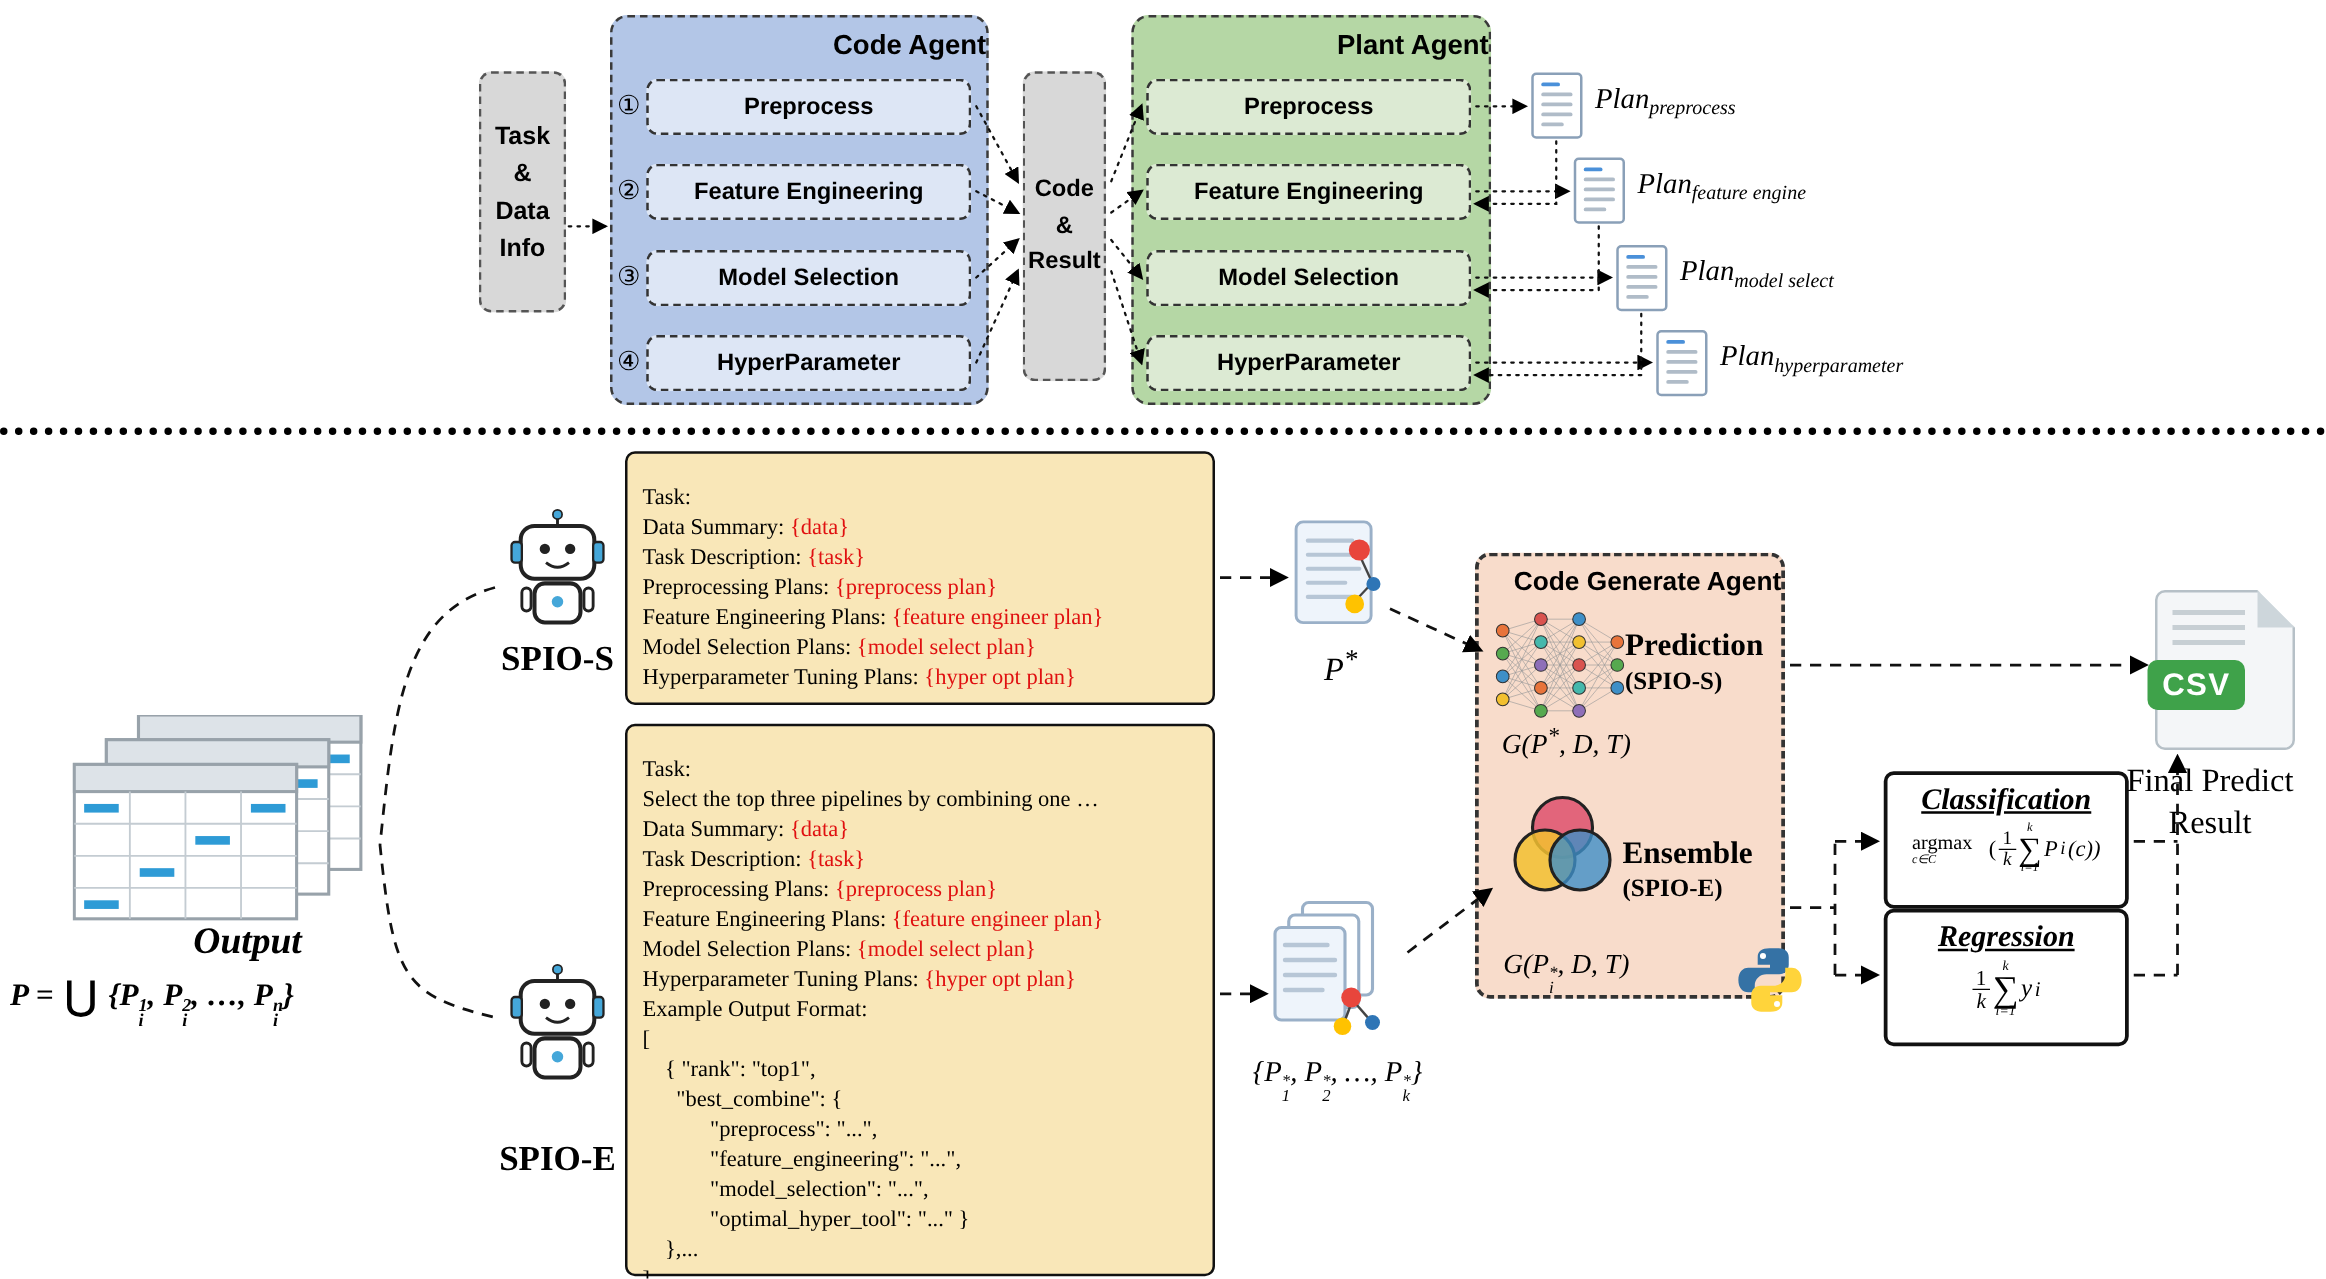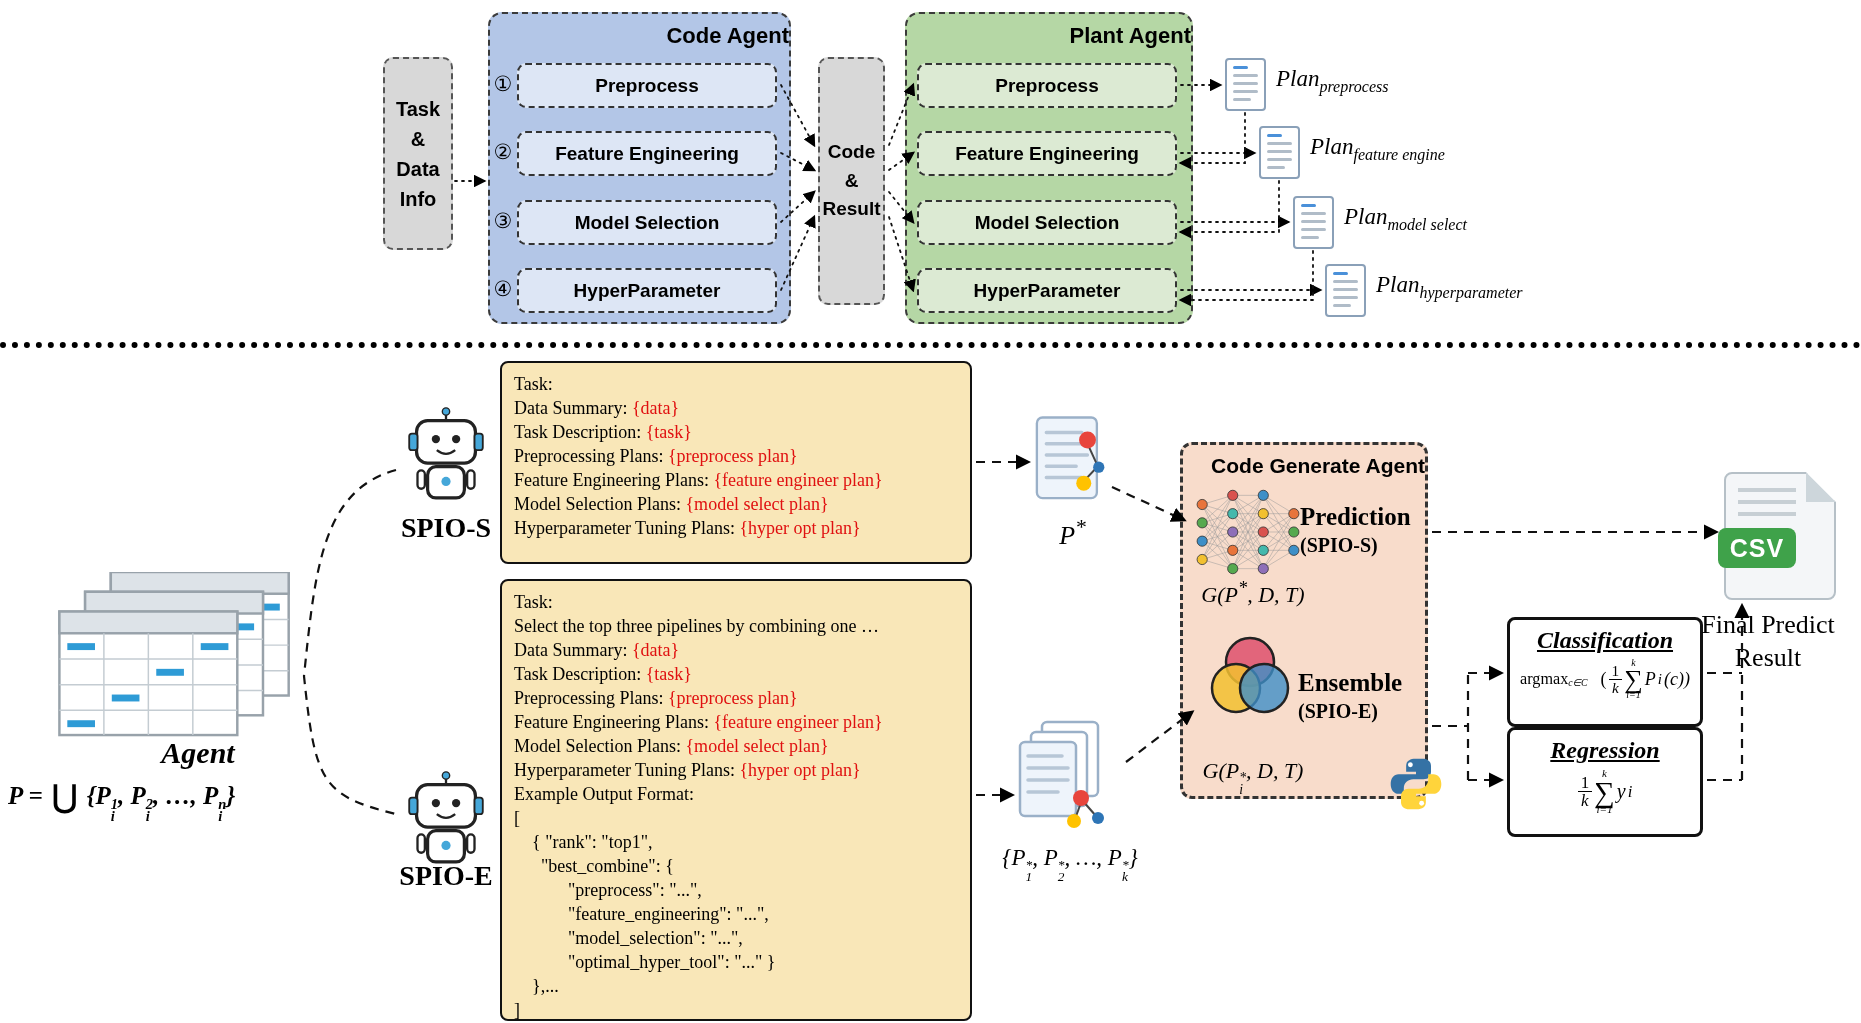--- a/index.html
+++ b/index.html
@@ -15,42 +15,42 @@
 .step.blue{background:#dde6f5}
 .step.green{background:#dcead3}
 .stepnum{position:absolute;font-size:21px;width:26px;text-align:center}
 .plan-doc{position:absolute;width:41px;height:53px;background:#fff;border:2px solid #8aa0b8;border-radius:4px;padding:6px;display:flex;flex-direction:column;gap:5px}
 .plan-doc i{display:block;height:3px;background:#b0bcc8;border-radius:2px}
 .plan-doc i.b{background:#4a90d9;width:60%}
 .plan-doc i.s{width:70%}
 .plan-label{position:absolute;font-family:"Liberation Serif",serif;font-style:italic;font-size:23px;white-space:nowrap}
 .plan-label sub{font-size:16px}
 .divider{position:absolute;left:0;top:342px;width:1861px;border-top:6px dotted #000}
-.prompt{position:absolute;background:#f9e7b8;border:2px solid #111;border-radius:8px;padding:9px 12px;font-family:"Liberation Serif",serif;font-size:18px;line-height:24px}
+.prompt{position:absolute;background:#f9e7b8;border:2px solid #111;border-radius:8px;padding:22px 12px;font-family:"Liberation Serif",serif;font-size:18px;line-height:24px}
 .pline{white-space:pre-wrap}
 .pline .red{color:#e01010}
 .math{position:absolute;font-family:"Liberation Serif",serif;font-weight:bold;font-style:italic;font-size:25px;white-space:nowrap}
 .union{font-style:normal;font-size:31px;vertical-align:-3px;padding:0 3px}
 .ss{display:inline-flex;flex-direction:column;align-items:flex-start;line-height:.85;font-size:.58em;vertical-align:-.32em}
 .plans-title{position:absolute;text-align:center;font-family:"Liberation Serif",serif;font-weight:bold;font-style:italic;font-size:30px}
 .robot-label{position:absolute;text-align:center;font-family:"Liberation Serif",serif;font-weight:bold;font-size:28px}
 .icon-label{position:absolute;text-align:center;font-family:"Liberation Serif",serif;font-style:italic;font-size:24px;white-space:nowrap}
 #gen-agent{position:absolute;background:#f8dccb;border:3px dashed #333;border-radius:12px}
 .pred-label{position:absolute;text-align:left;font-family:"Liberation Serif",serif;font-weight:bold;font-size:25px;line-height:29px}
 .pred-label .sub2{font-size:20px}
 .gfun{position:absolute;text-align:center;font-family:"Liberation Serif",serif;font-style:italic;font-size:22px;white-space:nowrap}
 .mbox{position:absolute;width:196px;height:110px;background:#fff;border:3px solid #111;border-radius:8px;text-align:center;padding-top:7px}
 .mtitle{font-family:"Liberation Serif",serif;font-weight:bold;font-style:italic;font-size:24px;text-decoration:underline}
 .mformula{margin-top:5px;font-family:"Liberation Serif",serif;font-size:18px;display:flex;align-items:center;justify-content:center;gap:2px}
 .frac{display:inline-flex;flex-direction:column;align-items:center;line-height:1.05;font-size:.85em}
 .frac .num{border-bottom:1.5px solid #000;padding:0 3px}
 .sum{display:inline-flex;flex-direction:column;align-items:center;line-height:.9}
 .sum .lim{font-size:.55em}
 .sum .sig{font-size:1.45em;font-style:normal}
-.argmax{display:inline-flex;flex-direction:row;align-items:flex-end;line-height:.95;font-size:.9em;margin-right:11px}
+.argmax{display:inline-flex;flex-direction:column;align-items:flex-start;line-height:.95;font-size:.9em;margin-right:11px}
 .argmax .amsub{font-size:.6em}
 .it{font-style:italic}
 .csv-icon{position:absolute;width:112px;height:128px;background:#f4f6f8;border:2px solid #b6c0c7;border-radius:8px}
 .fold-flap{position:absolute;top:-2px;right:-2px;width:0;height:0;border-bottom:30px solid #cdd6db;border-right:30px solid transparent}
 .fold-cut{position:absolute;top:-2px;right:-2px;width:0;height:0;border-top:30px solid #fff;border-left:30px solid transparent}
 .csv-lines{position:absolute;left:12px;top:14px;right:38px;height:28px;background:repeating-linear-gradient(#c7cfd4 0 4px,transparent 4px 12px)}
 .csv-badge{position:absolute;left:-8px;top:54px;width:78px;height:40px;background:#3fa24a;border-radius:8px;color:#fff;font-weight:bold;font-size:25px;display:flex;align-items:center;justify-content:center;letter-spacing:1px}
 .final-label{position:absolute;text-align:center;font-family:"Liberation Serif",serif;font-size:26px;line-height:33px;white-space:pre-line}
 .overlay{position:absolute;left:0;top:0;pointer-events:none}
 </style>
@@ -203,42 +203,42 @@
   <div class="plan-label" style="left:1344px;top:204px"><span>Plan</span><sub>model select</sub></div>
   <div class="plan-label" style="left:1376px;top:272px"><span>Plan</span><sub>hyperparameter</sub></div>
 
   <div class="divider"></div>
 
   <svg class="abs" style="left:58px;top:572px" width="240" height="168" viewBox="0 0 240 170">
     <use href="#sheet1" x="52" y="0"></use>
     <use href="#sheet1" x="26" y="20"></use>
     <use href="#sheet1" x="0" y="40"></use>
   </svg>
-  <div class="plans-title" style="left:98px;top:736px;width:200px">Agent</div>
+  <div class="plans-title" style="left:98px;top:736px;width:200px">Output</div>
   <div class="math" style="left:8px;top:778px">
     <span>P = </span><span class="union">⋃</span><span> {</span><span>P</span><span class="ss">
         <span>1</span>
         <span>i</span>
       </span><span>, </span><span>P</span><span class="ss">
         <span>2</span>
         <span>i</span>
       </span><span>, …, </span><span>P</span><span class="ss">
         <span>n</span>
         <span>i</span>
       </span><span>}</span>
   </div>
 
   <svg class="abs" style="left:400px;top:406px" width="92" height="103" viewBox="0 0 100 112">
       <use href="#robot"></use>
     </svg>
   <div class="robot-label" style="left:371px;top:512px;width:150px">SPIO-S</div>
   <svg class="abs" style="left:400px;top:770px" width="92" height="103" viewBox="0 0 100 112">
       <use href="#robot"></use>
     </svg>
-  <div class="robot-label" style="left:371px;top:860px;width:150px">SPIO-E</div>
+  <div class="robot-label" style="left:371px;top:912px;width:150px">SPIO-E</div>
 
   <div class="prompt" style="left:500px;top:361px;width:472px;height:203px">
       <div class="pline"><span>Task:</span></div>
       <div class="pline"><span>Data Summary: </span><span class="red">{data}</span></div>
       <div class="pline"><span>Task Description: </span><span class="red">{task}</span></div>
       <div class="pline"><span>Preprocessing Plans: </span><span class="red">{preprocess plan}</span></div>
       <div class="pline"><span>Feature Engineering Plans: </span><span class="red">{feature engineer plan}</span></div>
       <div class="pline"><span>Model Selection Plans: </span><span class="red">{model select plan}</span></div>
       <div class="pline"><span>Hyperparameter Tuning Plans: </span><span class="red">{hyper opt plan}</span></div>
     </div>

